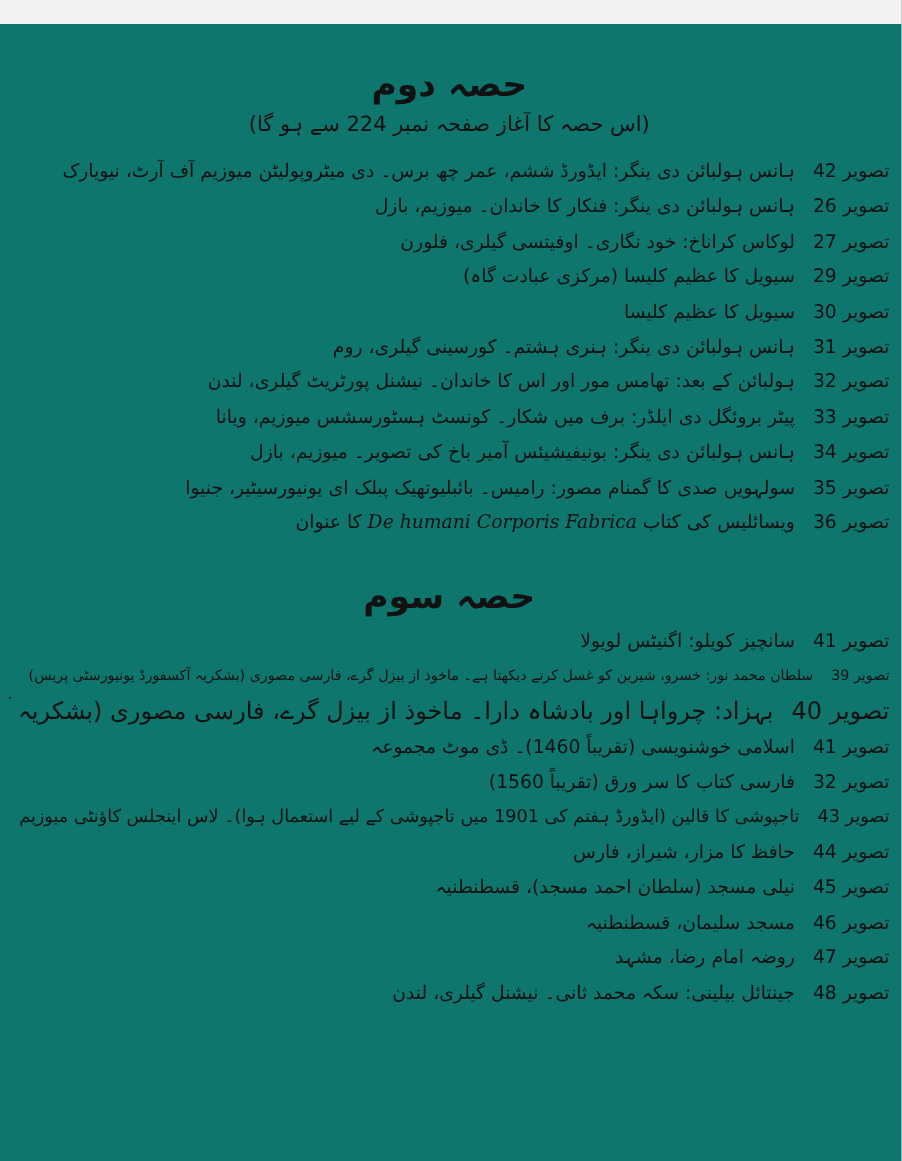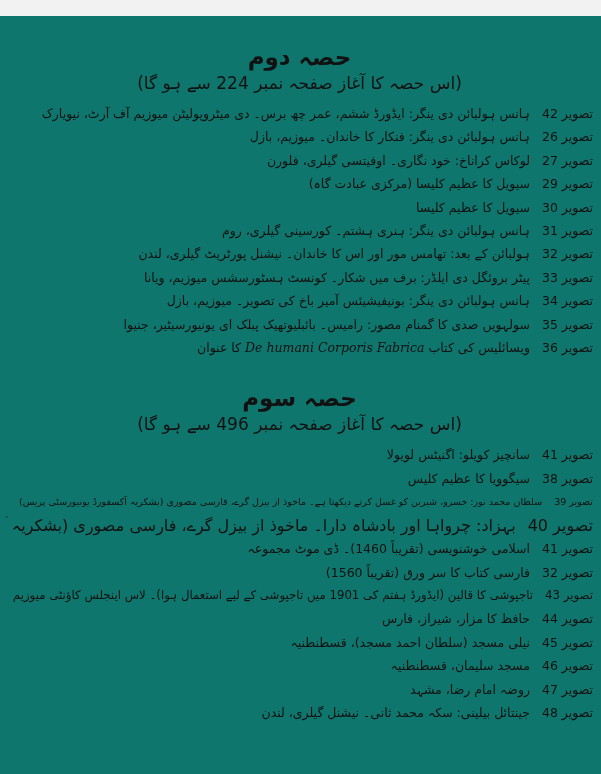--- a/index.html
+++ b/index.html
@@ -22,21 +22,21 @@
   }
   .section-title {
     text-align: center;
     font-weight: bold;
     font-size: 23px;
     line-height: 30px;
     margin: 0 0 2px 0;
   }
   .section-subtitle {
     text-align: center;
-    font-size: 17px;
+    font-size: 14px;
     line-height: 19px;
     margin: 0 0 9px 0;
   }
   .items {
     direction: rtl;
     text-align: right;
   }
   .item {
     font-size: 12.5px;
     line-height: 23.4px;
@@ -75,24 +75,22 @@
       <div class="item"><span class="lbl">تصویر 32</span><span class="txt">ہولبائن کے بعد: تھامس مور اور اس کا خاندان۔ نیشنل پورٹریٹ گیلری، لندن</span></div>
       <div class="item"><span class="lbl">تصویر 33</span><span class="txt">پیٹر بروئگل دی ایلڈر: برف میں شکار۔ کونسٹ ہسٹورسشس میوزیم، ویانا</span></div>
       <div class="item"><span class="lbl">تصویر 34</span><span class="txt">ہانس ہولبائن دی ینگر: بونیفیشیئس آمیر باخ کی تصویر۔ میوزیم، بازل</span></div>
       <div class="item"><span class="lbl">تصویر 35</span><span class="txt">سولہویں صدی کا گمنام مصور: رامیس۔ بائبلیوتھیک پبلک ای یونیورسیٹیر، جنیوا</span></div>
       <div class="item"><span class="lbl">تصویر 36</span><span class="txt">ویسائلیس کی کتاب</span> <span class="latin">De humani Corporis Fabrica</span> <span class="txt">کا عنوان</span></div>
     </div>
   </div>
 
   <div class="section section-2">
     <div class="section-title">حصہ سوم</div>
-    <div class="section-subtitle">(اس حصہ کا آغاز صفحہ نمبر 496 سے ہو گا)</div>
     <div class="items">
       <div class="item"><span class="lbl">تصویر 41</span><span class="txt">سانچیز کویلو: اگنیٹس لویولا</span></div>
-      <div class="item"><span class="lbl">تصویر 38</span><span class="txt">سیگوویا کا عظیم کلیس</span></div>
       <div class="item" style="font-size: 9.5px;"><span class="lbl">تصویر 39</span><span class="txt">سلطان محمد نور: خسرو، شیرین کو غسل کرتے دیکھتا ہے۔ ماخوذ از بیزل گرے، فارسی مصوری (بشکریہ آکسفورڈ یونیورسٹی پریس)</span></div>
       <div class="item" style="font-size: 16px;"><span class="lbl">تصویر 40</span><span class="txt">بہزاد: چرواہا اور بادشاہ دارا۔ ماخوذ از بیزل گرے، فارسی مصوری (بشکریہ آکسفورڈ یونیورسٹی پریس)</span></div>
       <div class="item"><span class="lbl">تصویر 41</span><span class="txt">اسلامی خوشنویسی (تقریباً 1460)۔ ڈی موٹ مجموعہ</span></div>
       <div class="item"><span class="lbl">تصویر 32</span><span class="txt">فارسی کتاب کا سر ورق (تقریباً 1560)</span></div>
       <div class="item" style="font-size: 11.75px;"><span class="lbl">تصویر 43</span><span class="txt">تاجپوشی کا قالین (ایڈورڈ ہفتم کی 1901 میں تاجپوشی کے لیے استعمال ہوا)۔ لاس اینجلس کاؤنٹی میوزیم</span></div>
       <div class="item"><span class="lbl">تصویر 44</span><span class="txt">حافظ کا مزار، شیراز، فارس</span></div>
       <div class="item"><span class="lbl">تصویر 45</span><span class="txt">نیلی مسجد (سلطان احمد مسجد)، قسطنطنیہ</span></div>
       <div class="item"><span class="lbl">تصویر 46</span><span class="txt">مسجد سلیمان، قسطنطنیہ</span></div>
       <div class="item"><span class="lbl">تصویر 47</span><span class="txt">روضہ امام رضا، مشہد</span></div>
       <div class="item"><span class="lbl">تصویر 48</span><span class="txt">جینتائل بیلینی: سکہ محمد ثانی۔ نیشنل گیلری، لندن</span></div>

